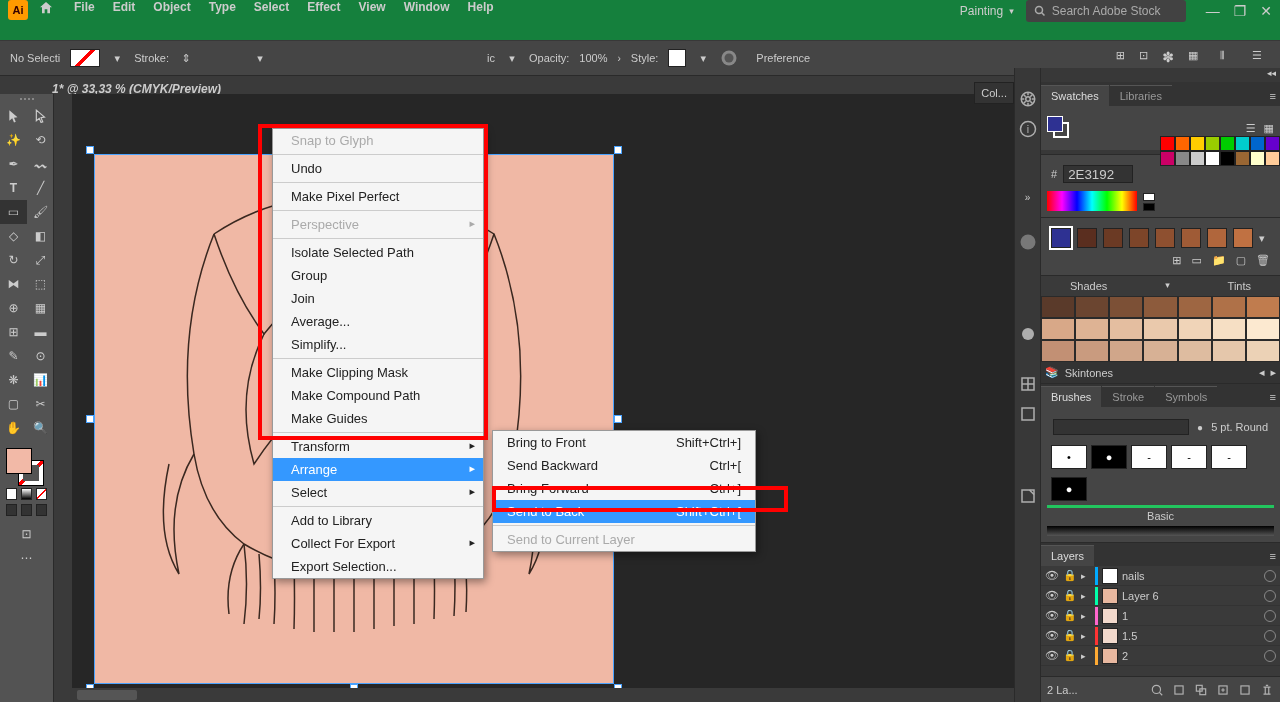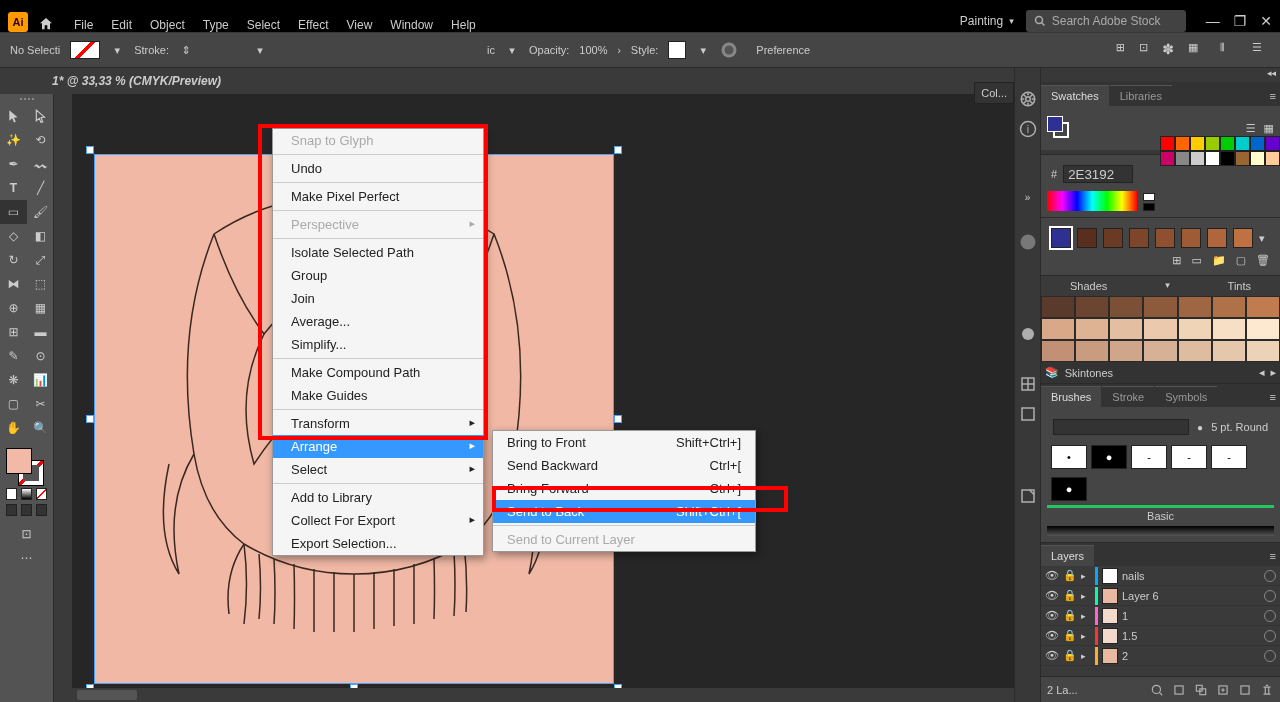--- a/index.html
+++ b/index.html
@@ -1,23 +1,23 @@
 <!DOCTYPE html>
 <html><head>
 <meta charset="utf-8">
 <style>
 * { margin: 0; padding: 0; box-sizing: border-box; font-family: "Segoe UI", Tahoma, sans-serif; }
 body { width: 1280px; height: 702px; background: #323232; overflow: hidden; position: relative; color: #ccc; font-size: 12px; user-select: none; }
 
 
-.menubar { height: 32px; background: #000000; display: flex; align-items: flex-end; padding: 0 8px; gap: 10px; }
+.menubar { height: 40px; background: #15803d; display: flex; align-items: flex-start; padding: 0 8px; gap: 10px; }
 .app-logo { width: 20px; height: 20px; background: #ff9a00; border-radius: 3px; display: flex; align-items: center; justify-content: center; color: #330000; font-weight: bold; font-size: 11px; }
 .home-icon { width: 16px; height: 16px; }
 .menus { display: flex; gap: 18px; margin-left: 10px; }
-.menus span { cursor: default; }
+.menus span { cursor: default; font-weight: bold; }
 .menubar-right { margin-left: auto; display: flex; align-items: center; gap: 12px; }
 .workspace-sel { display: flex; align-items: center; gap: 6px; }
 .stock-search { background: #424242; width: 160px; height: 22px; border-radius: 3px; display: flex; align-items: center; padding: 0 8px; gap: 6px; color: #aaa; }
 .win-btns { display: flex; gap: 14px; margin-left: 8px; font-size: 14px; }
 
 
 .control-bar { height: 36px; background: #454545; display: flex; align-items: center; padding: 0 10px; gap: 10px; font-size: 11px; border-top: 1px solid #383838; border-bottom: 1px solid #2a2a2a; }
 .ctrl-swatch { width: 30px; height: 18px; background: linear-gradient(135deg, #fff 45%, red 45%, red 55%, #fff 55%); border: 1px solid #222; }
 .ctrl-dd { width: 14px; height: 14px; display: flex; align-items: center; justify-content: center; }
 .ctrl-right { margin-left: auto; display: flex; gap: 14px; }
@@ -364,20 +364,21 @@
     <div class="ctx-item">Make Pixel Perfect</div>
     <div class="ctx-sep"></div>
     <div class="ctx-item disabled has-sub">Perspective</div>
     <div class="ctx-sep"></div>
     <div class="ctx-item">Isolate Selected Path</div>
     <div class="ctx-item">Group</div>
     <div class="ctx-item">Join</div>
     <div class="ctx-item">Average...</div>
     <div class="ctx-item">Simplify...</div>
     <div class="ctx-sep"></div>
+    <div class="ctx-item">Make Clipping Mask</div>
     <div class="ctx-item">Make Compound Path</div>
     <div class="ctx-item">Make Guides</div>
     <div class="ctx-sep"></div>
     <div class="ctx-item has-sub">Transform</div>
     <div class="ctx-item hl has-sub">Arrange</div>
     <div class="ctx-item has-sub">Select</div>
     <div class="ctx-sep"></div>
     <div class="ctx-item">Add to Library</div>
     <div class="ctx-item has-sub">Collect For Export</div>
     <div class="ctx-item">Export Selection...</div>

